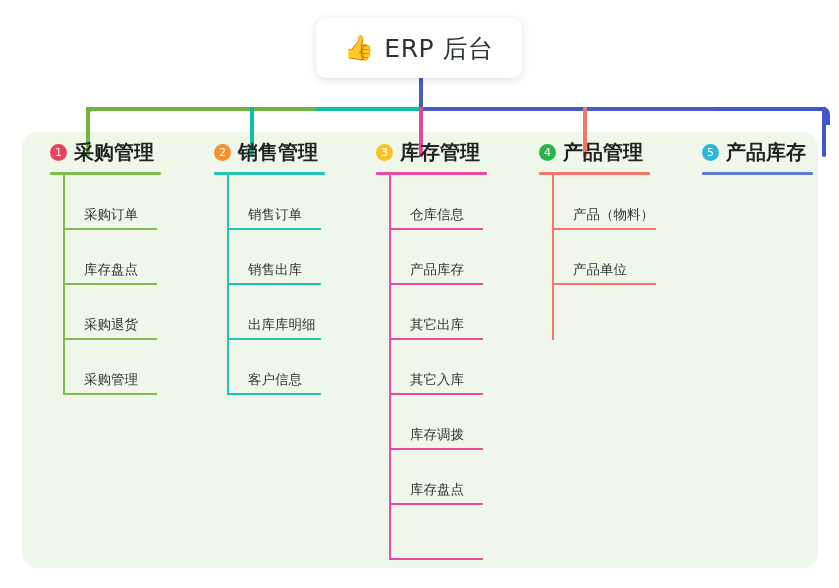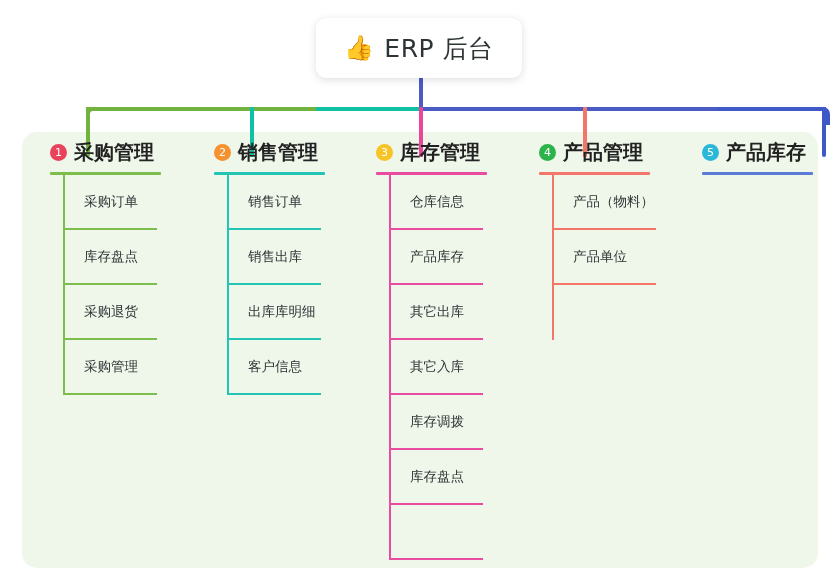--- a/index.html
+++ b/index.html
@@ -63,21 +63,21 @@
   .head-rule{height:3px;border-radius:1px;margin-left:14px;}
 
   .leaves{position:relative;margin-left:27px;padding-top:0;}
   .spine{position:absolute;left:0;top:0;width:2px;}
   .leaf{
     position:relative;height:55px;box-sizing:border-box;
     display:flex;align-items:flex-end;
   }
   .leaf-text{
     font-size:13.5px;color:#2f3336;white-space:nowrap;
-    padding-left:21px;padding-bottom:19px;
+    padding-left:21px;padding-bottom:6px;
   }
   .leaf-rule{position:absolute;left:0;bottom:0;height:2px;}
 </style>
 </head>
 <body>
 
 <div id="mindmap">
 
   <div class="stem"></div>
   <div class="bus bus-green"></div>

